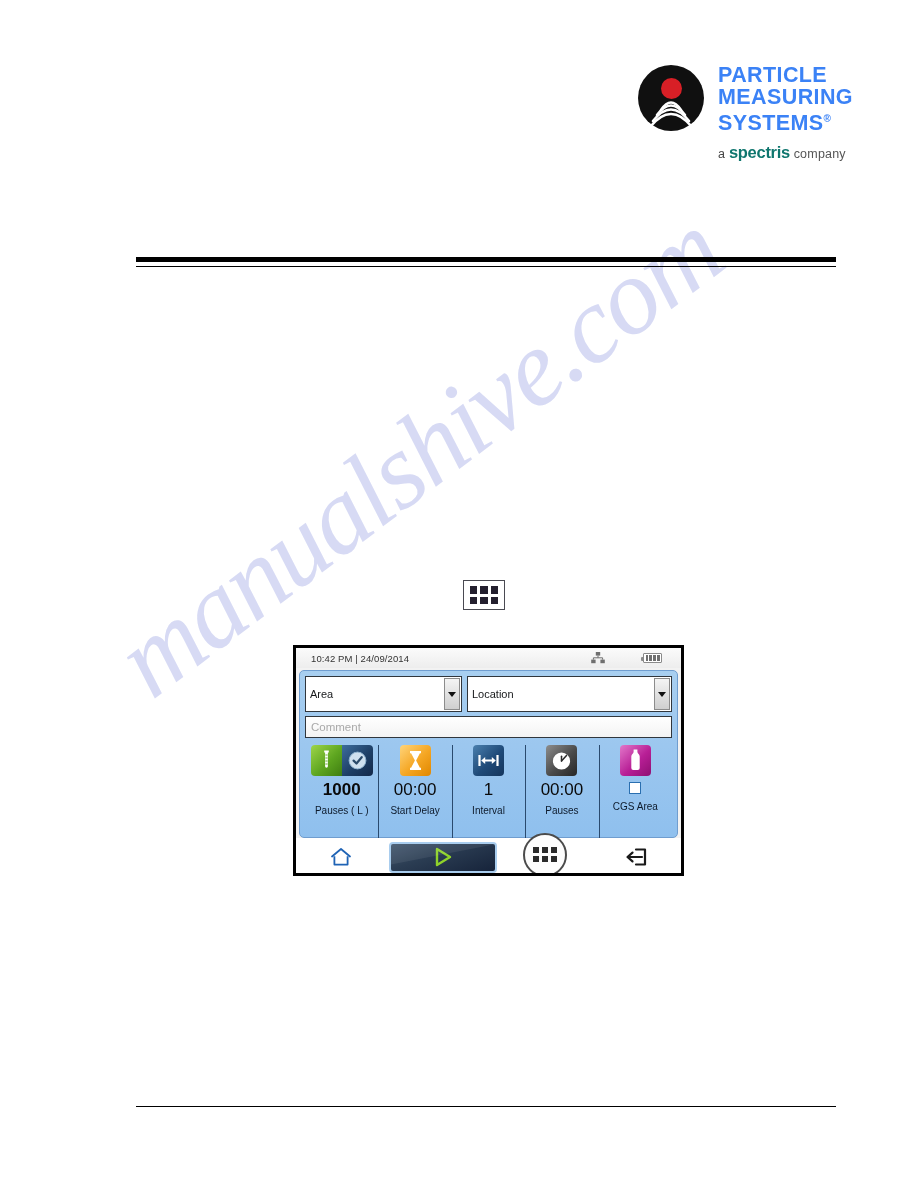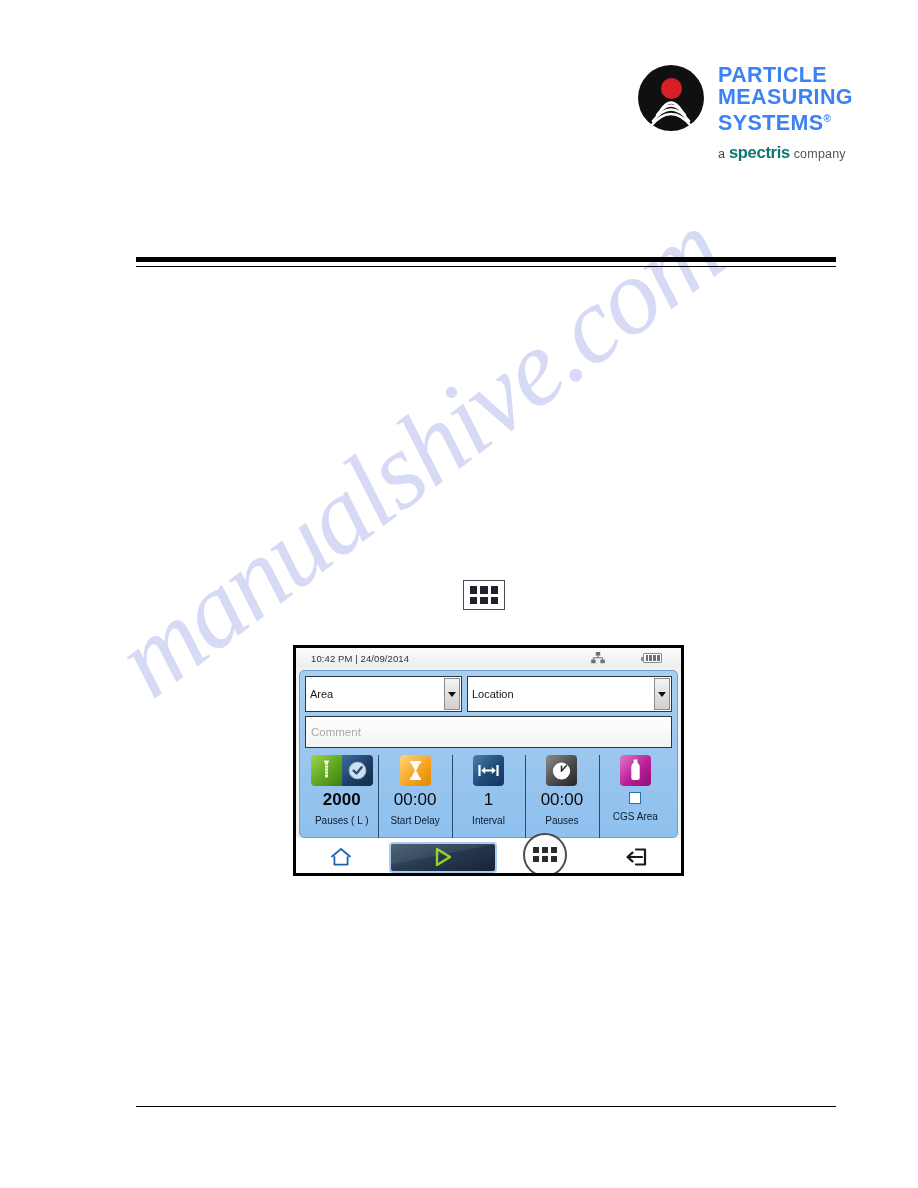--- a/index.html
+++ b/index.html
@@ -250,21 +250,21 @@
   }
   .caret {
     width: 0; height: 0;
     border-left: 4px solid transparent;
     border-right: 4px solid transparent;
     border-top: 5px solid #111;
   }
 
   .comment-field {
     margin-top: 4px;
-    height: 32px;
+    height: 22px;
     background: linear-gradient(#ffffff, #f3f3f3);
     border: 1px solid #30363c;
     display: flex;
     align-items: center;
     padding-left: 5px;
   }
   .comment-field span {
     font-size: 11.5px;
     color: #a9a9a9;
     font-family: "Liberation Sans", sans-serif;
@@ -482,21 +482,21 @@
               </g>
             </svg>
           </div>
           <div class="tile-ico ico-clockb">
             <svg viewBox="0 0 31 31" width="31" height="31">
               <circle cx="15.5" cy="15.5" r="8.4" fill="#cfe0ef" stroke="#8fb3d0" stroke-width="1"></circle>
               <path d="M11.6 15.6 l2.9 2.9 l5.2 -6.3" stroke="#2a4a6a" stroke-width="2.2" fill="none" stroke-linecap="round" stroke-linejoin="round"></path>
             </svg>
           </div>
         </div>
-        <div class="tile-value bold">2000</div>
+        <div class="tile-value bold">1000</div>
         <div class="tile-label">Pauses ( L )</div>
       </div>
 
       <div class="tile">
         <div class="tile-icons">
           <div class="tile-ico ico-hour">
             <svg viewBox="0 0 31 31" width="31" height="31">
               <path d="M10 6 h11 v2.2 h-1.1 l-3.4 6.6 a1 1 0 0 0 0 1.4 l3.4 6.6 h1.1 V25 h-11 v-2.2 h1.1 l3.4 -6.6 a1 1 0 0 0 0 -1.4 l-3.4 -6.6 H10 z" fill="#ffffff"></path>
             </svg>
           </div>

